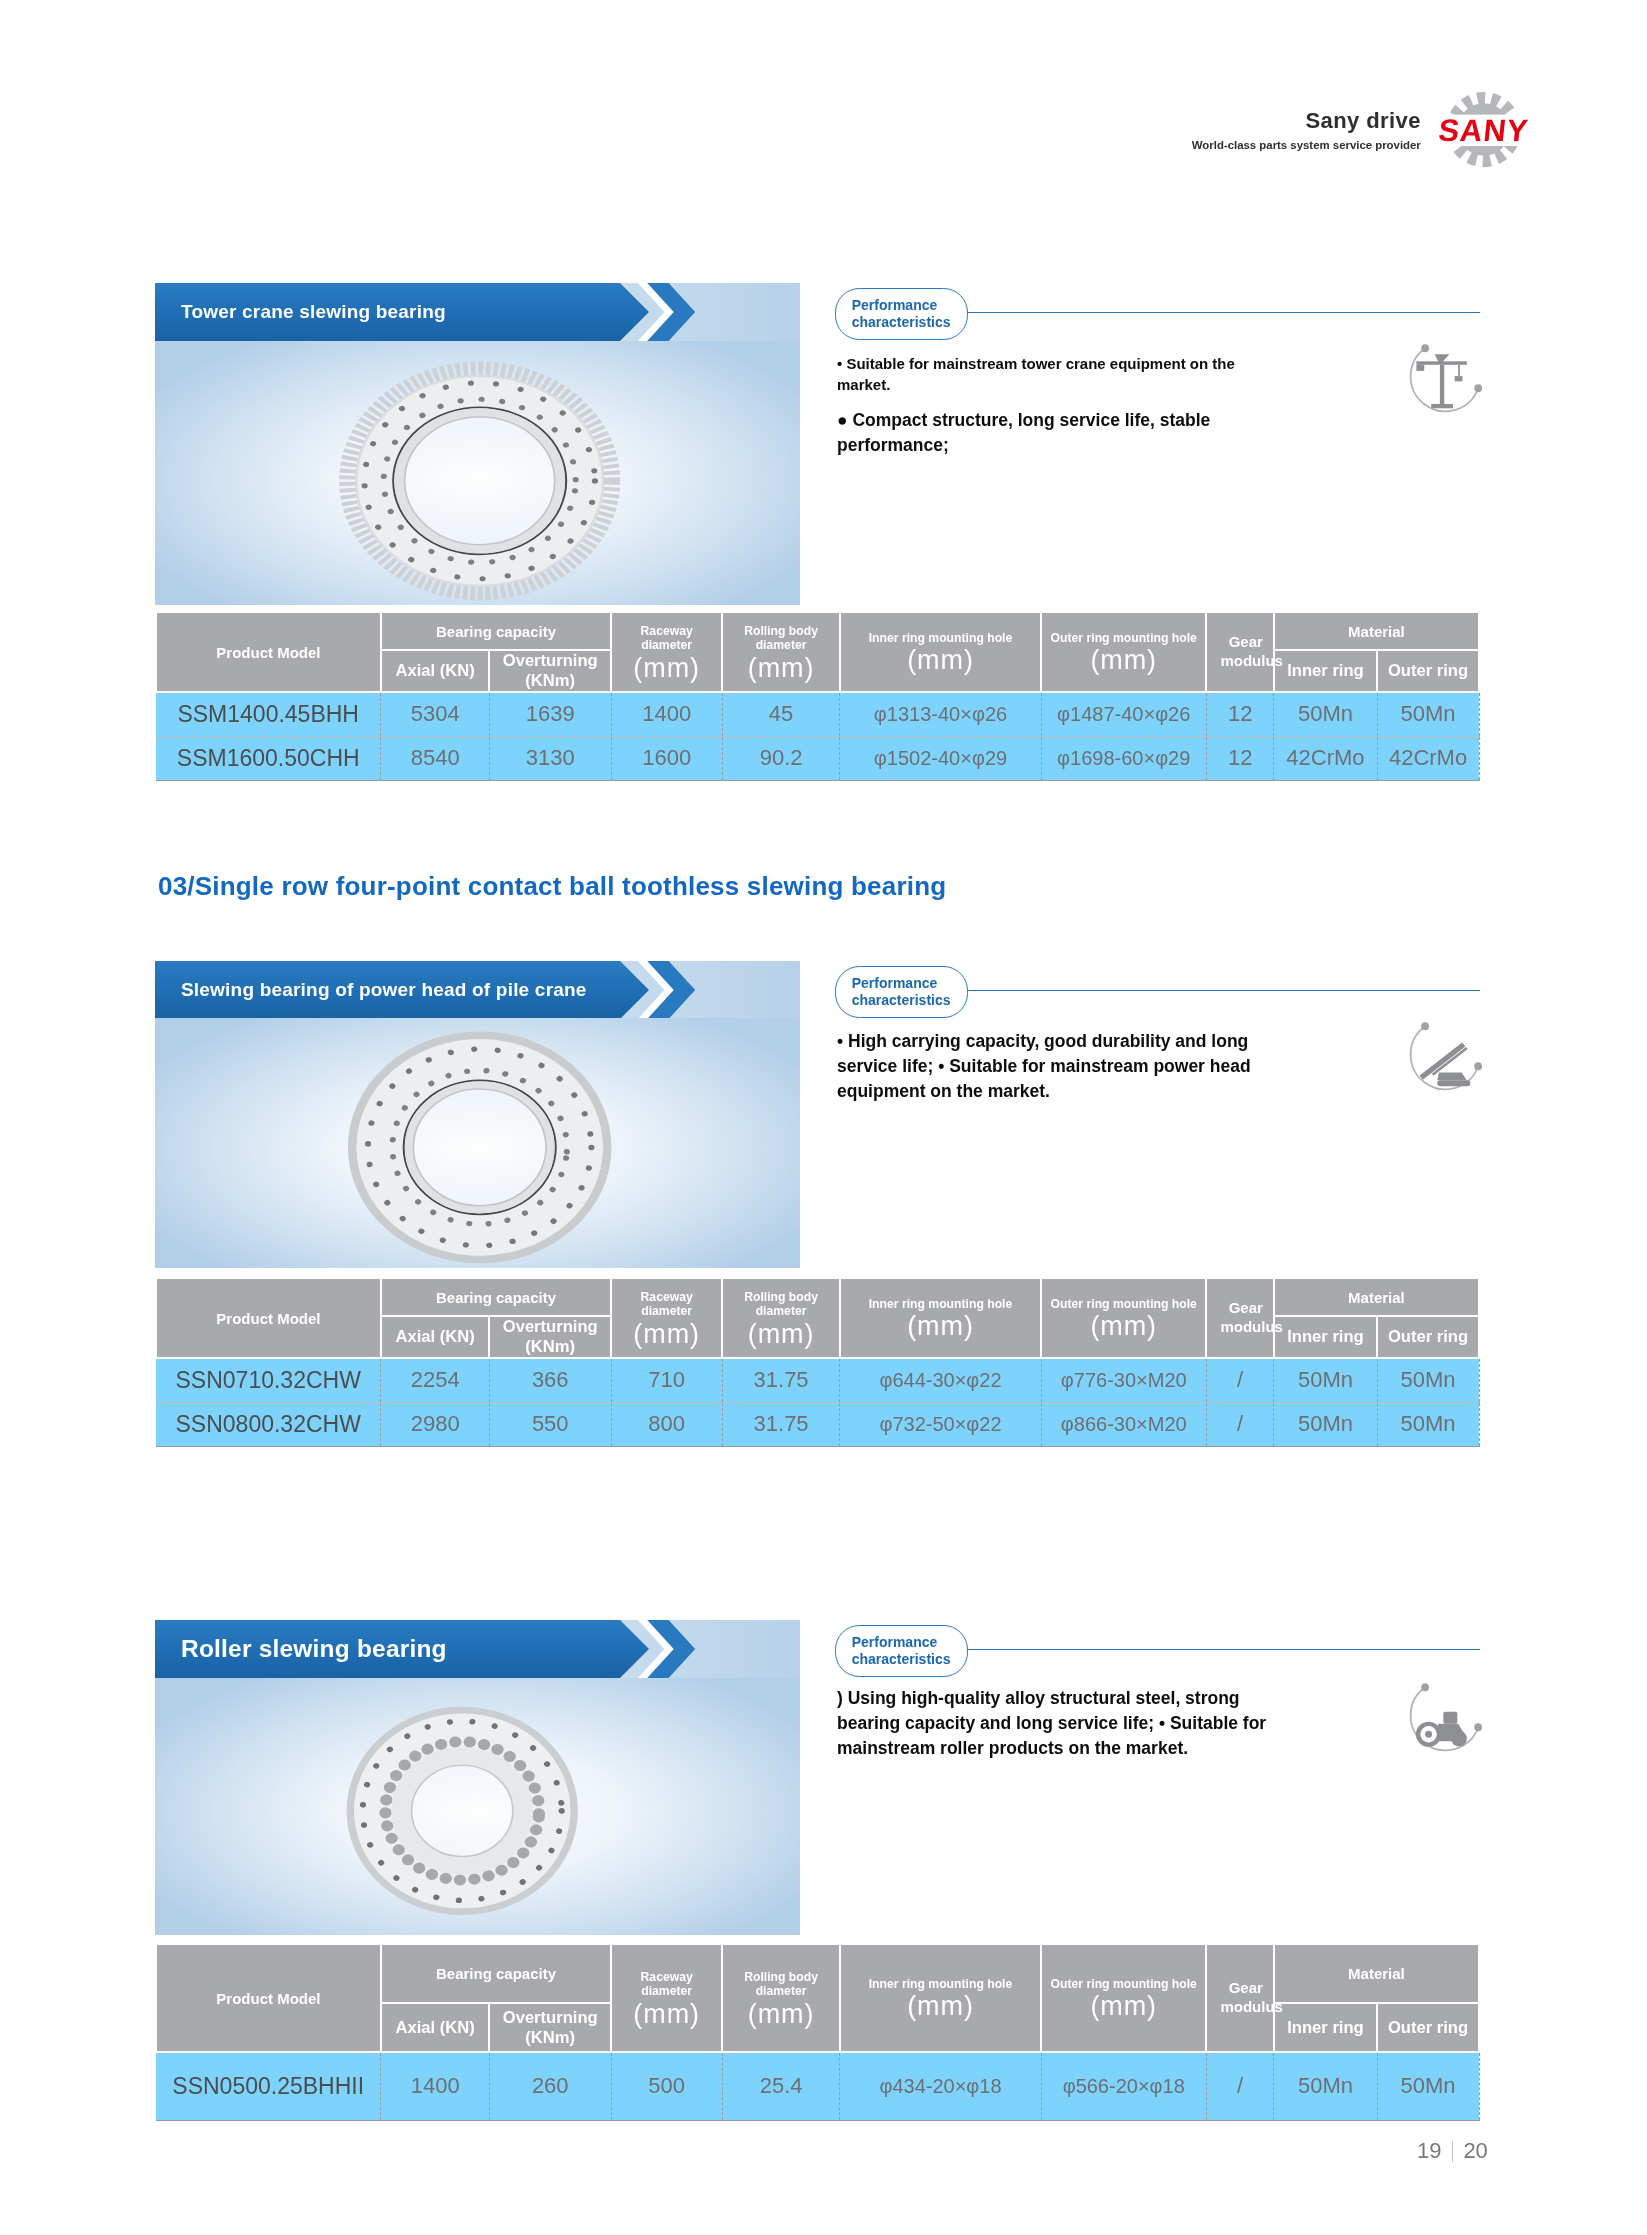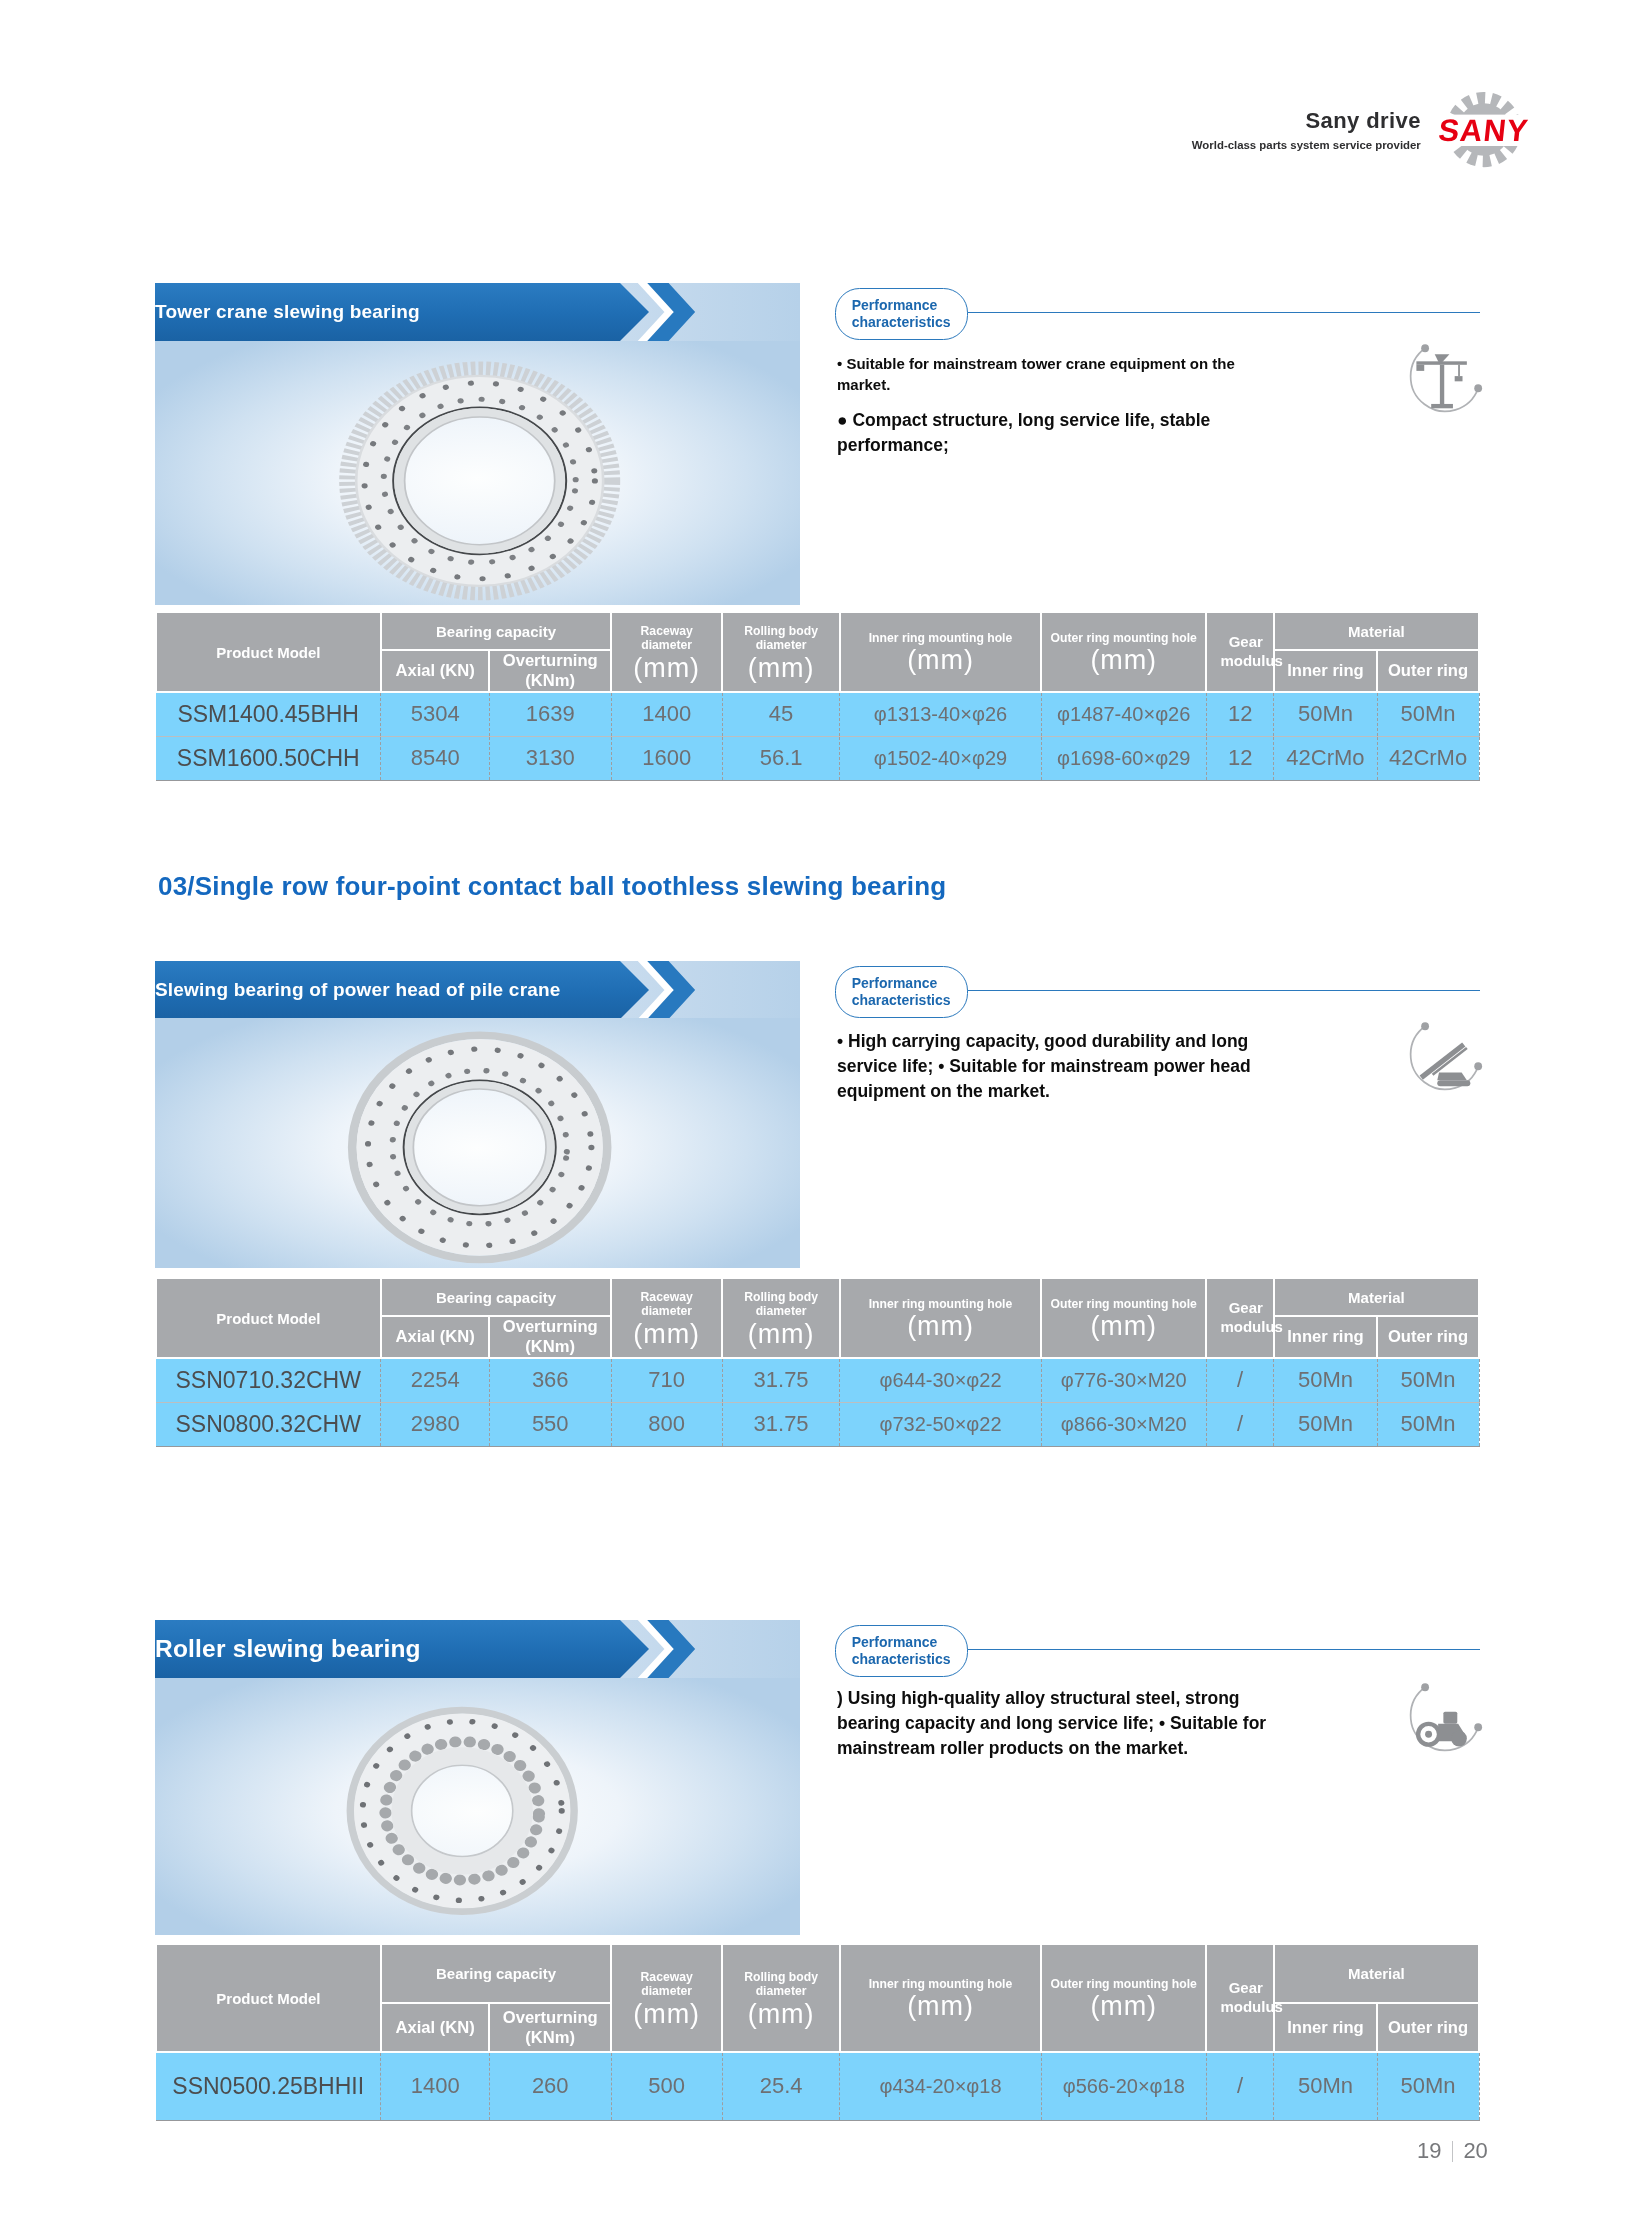--- a/index.html
+++ b/index.html
@@ -13,21 +13,21 @@
   .logo-subtitle { font-size:11.4px; font-weight:bold; color:#2e2e30; margin-top:5.2px; white-space:nowrap; }
   .gear-wrap { position:relative; width:112px; height:91px; }
   .brand-name { position:absolute; left:5.2px; top:31px; width:105px; text-align:center; background:#ffffff; color:#e60012; font-weight:bold; font-size:31px; letter-spacing:0.9px; transform:skewX(-6deg); line-height:1; }
 
   
   .banner { position:absolute; left:155px; width:645px; height:58px; }
   .banner-bg { position:absolute; inset:0; background:linear-gradient(90deg,#e8eff7 0%, #d3e2f1 55%, #b6d1e9 100%); }
   .banner-main { position:absolute; left:0; top:0; bottom:0; width:494px;
     background:linear-gradient(180deg,#2b7cc2 0%, #1f6db3 55%, #1a62a4 100%);
     clip-path:polygon(0 0, 465px 0, 494px 50%, 465px 100%, 0 100%);
-    display:flex; align-items:center; }
+    display:flex; align-items:center; padding-left:26px; }
   .banner-title { color:#ffffff; font-weight:bold; font-size:19px; letter-spacing:0.2px; }
   .banner-title.big { font-size:24.5px; }
   .banner-chev { position:absolute; left:473px; top:0; width:73px; height:58px; }
 
   
   .prod-img { position:absolute; left:155px; width:645px;
     background:radial-gradient(ellipse 58% 64% at 50% 52%, #fdfefe 0%, #eef4fa 38%, #cfe1f1 72%, #b3cfe8 100%);
     background-color:#c4d9ec; }
 
   
@@ -195,21 +195,21 @@
         <td class="phi">φ1487-40×φ26</td>
         <td>12</td>
         <td>50Mn</td>
         <td>50Mn</td>
       </tr>
       <tr>
         <td class="model">SSM1600.50CHH</td>
         <td>8540</td>
         <td>3130</td>
         <td>1600</td>
-        <td>56.1</td>
+        <td>90.2</td>
         <td class="phi">φ1502-40×φ29</td>
         <td class="phi">φ1698-60×φ29</td>
         <td>12</td>
         <td>42CrMo</td>
         <td>42CrMo</td>
       </tr>
     </tbody>
   </table>
 
   <div class="heading">03/Single row four-point contact ball toothless slewing bearing</div>

